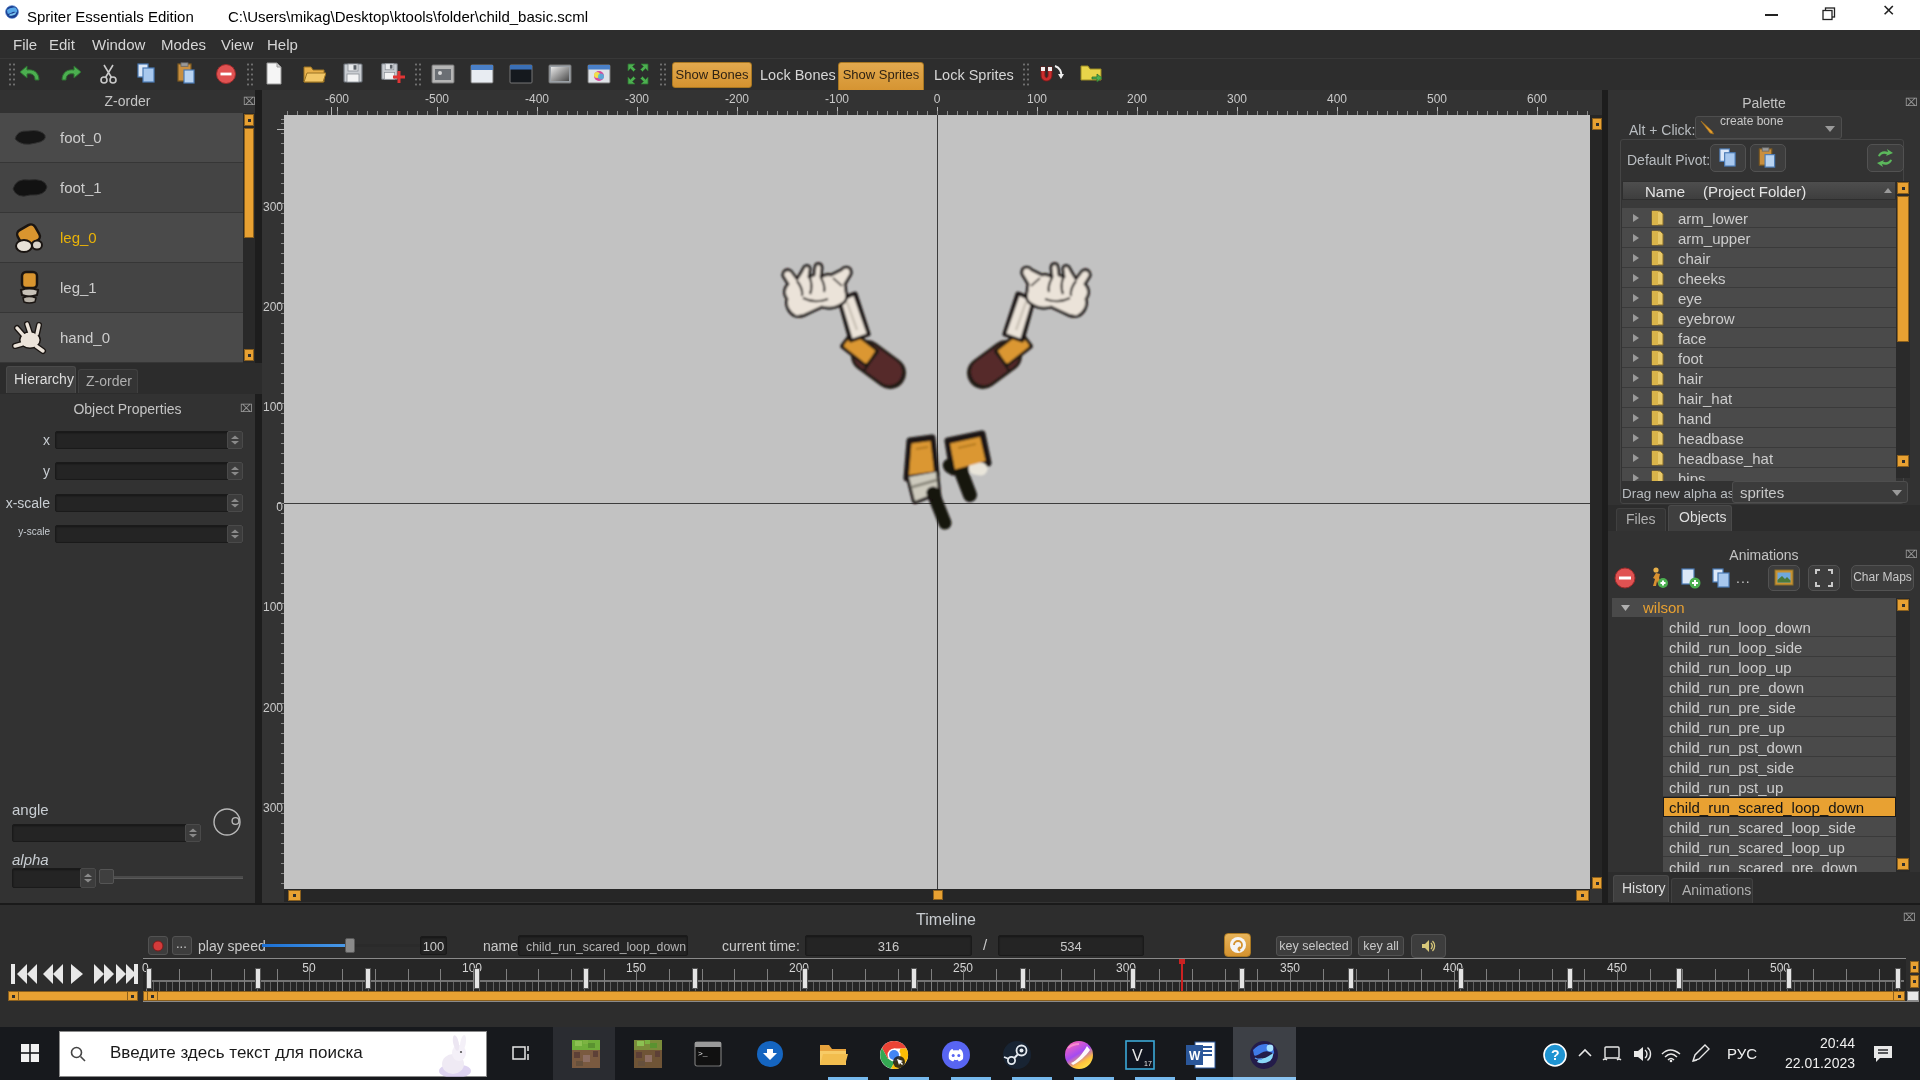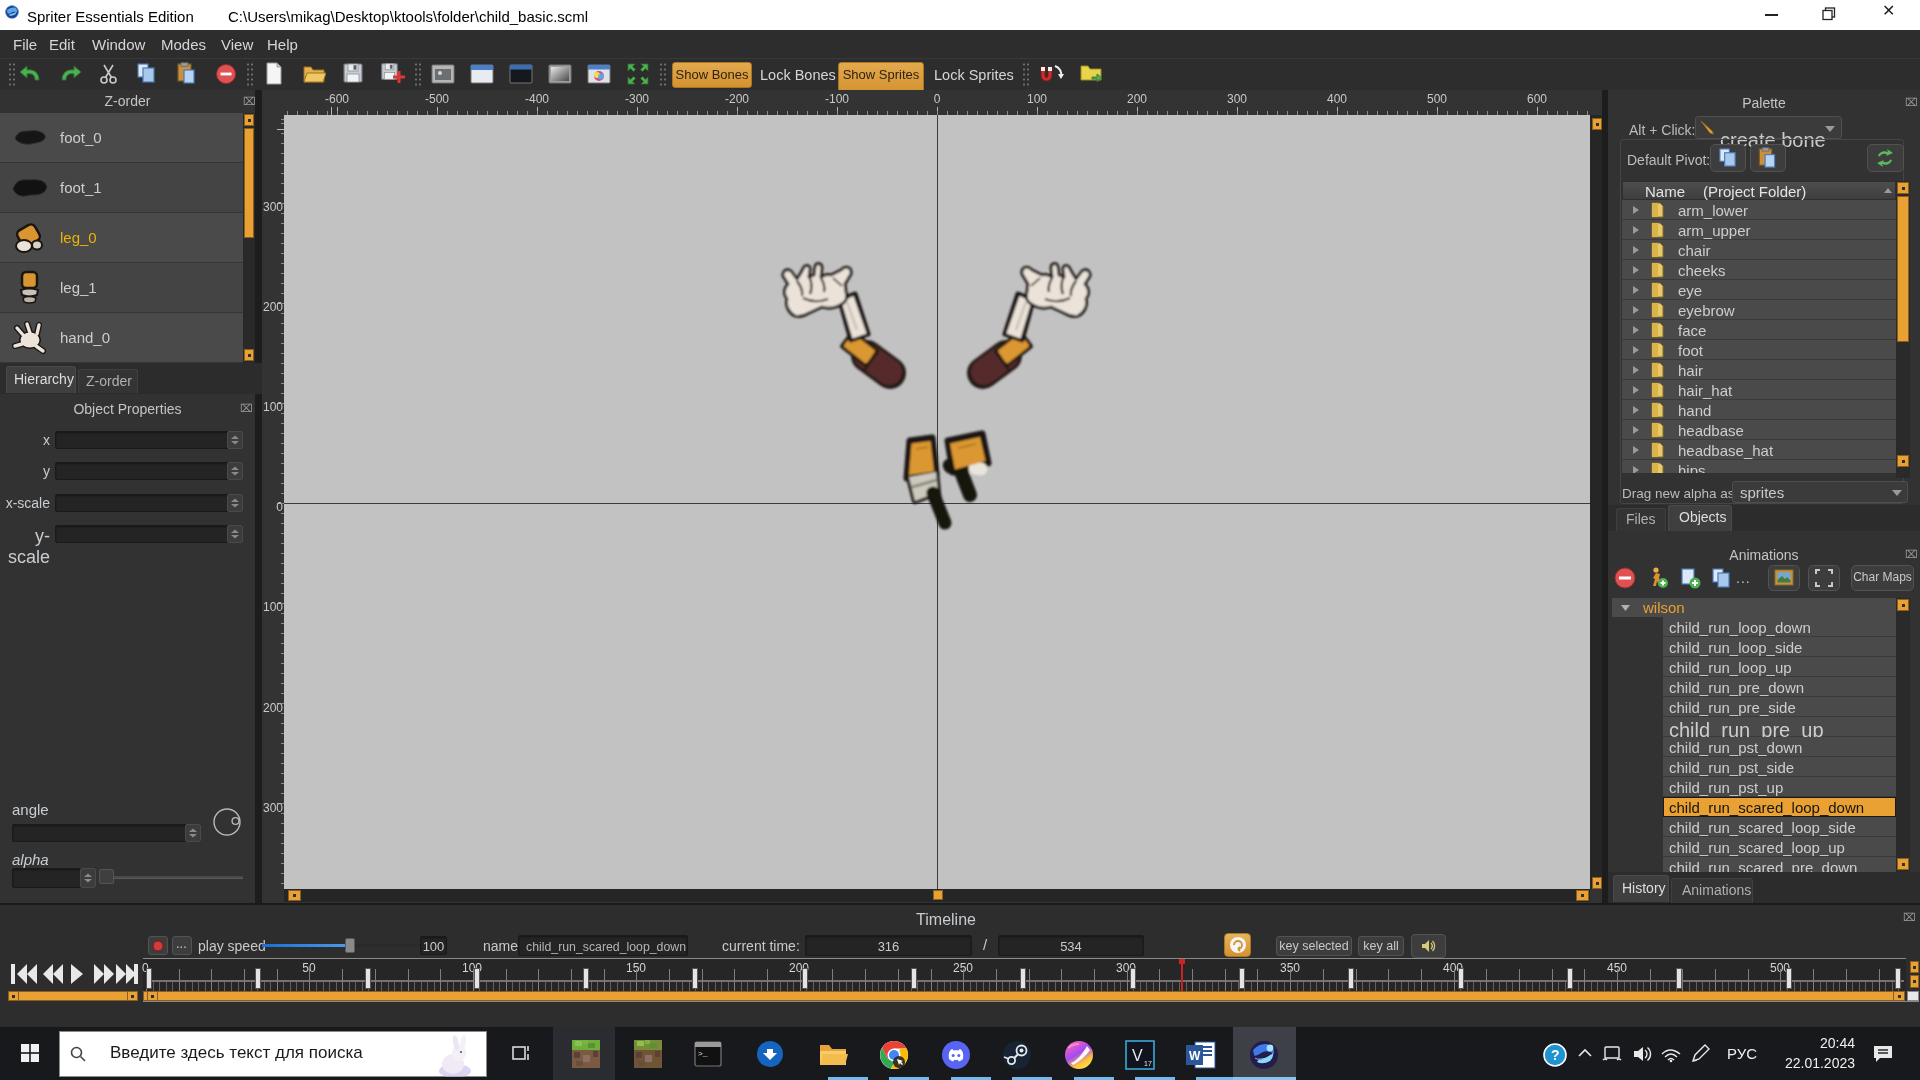--- a/index.html
+++ b/index.html
@@ -217,21 +217,21 @@
 <path d="M2 5 L6 1.5 L10 5 Z" fill="#8a8a8a"></path>
     <path d="M2 7 L6 10.5 L10 7 Z" fill="#8a8a8a"></path>
   </svg>
 <div style="position:absolute;left:2px;top:495px;width:48px;height:16px;text-align:right;font-size:14px;color:#c8cdd2;">x-scale</div>
 <div style="position:absolute;left:55px;top:494px;width:188px;height:18px;background:#242424;border:1px solid #1a1a1a;box-shadow:inset 0 1px 2px #161616;border-radius:2px;"></div>
 <div style="position:absolute;left:227px;top:494px;width:16px;height:18px;background:#3c3c3c;border:1px solid #4a4a4a;border-radius:2px;"></div>
 <svg style="position:absolute;left:229px;top:497px;width:12px;height:12px;" viewBox="0 0 12 12">
 <path d="M2 5 L6 1.5 L10 5 Z" fill="#8a8a8a"></path>
     <path d="M2 7 L6 10.5 L10 7 Z" fill="#8a8a8a"></path>
   </svg>
-<div style="position:absolute;left:2px;top:526px;width:48px;height:16px;text-align:right;font-size:18px;color:#c8cdd2;">y-scale</div>
+<div style="position:absolute;left:2px;top:526px;width:48px;height:16px;text-align:right;font-size:10px;color:#c8cdd2;">y-scale</div>
 <div style="position:absolute;left:55px;top:525px;width:188px;height:18px;background:#242424;border:1px solid #1a1a1a;box-shadow:inset 0 1px 2px #161616;border-radius:2px;"></div>
 <div style="position:absolute;left:227px;top:525px;width:16px;height:18px;background:#3c3c3c;border:1px solid #4a4a4a;border-radius:2px;"></div>
 <svg style="position:absolute;left:229px;top:528px;width:12px;height:12px;" viewBox="0 0 12 12">
 <path d="M2 5 L6 1.5 L10 5 Z" fill="#8a8a8a"></path>
     <path d="M2 7 L6 10.5 L10 7 Z" fill="#8a8a8a"></path>
   </svg>
 <div class="t" style="position:absolute;left:12px;top:801px;font-size:15px;color:#c8cdd2;">angle</div>
 <div style="position:absolute;left:12px;top:824px;width:189px;height:18px;background:#242424;border:1px solid #1a1a1a;box-shadow:inset 0 1px 2px #161616;border-radius:2px;"></div>
 <div style="position:absolute;left:185px;top:824px;width:16px;height:18px;background:#3c3c3c;border:1px solid #4a4a4a;border-radius:2px;"></div>
 <svg style="position:absolute;left:187px;top:827px;width:12px;height:12px;" viewBox="0 0 12 12">
@@ -361,21 +361,21 @@
 <div style="position:absolute;left:1581px;top:894px;width:3px;height:3px;background:#2e2e2e;"></div>
 <div style="position:absolute;left:1602px;top:90px;width:6px;height:813px;background:#1d1d1d;"></div>
 <div style="position:absolute;left:1608px;top:90px;width:312px;height:813px;background:#323232;"></div>
 <div style="position:absolute;left:1608px;top:95px;width:312px;height:18px;text-align:center;font-size:14px;color:#c4c4c4;">Palette</div>
 <div class="t" style="position:absolute;left:1905px;top:96px;font-size:11px;color:#9a9a9a;">⌧</div>
 <div class="t" style="position:absolute;left:1629px;top:122px;font-size:14px;color:#b9bdc1;">Alt + Click:</div>
 <div style="position:absolute;left:1695px;top:116px;width:147px;height:23px;background:#3b3b3b;border:1px solid #4e4e4e;border-radius:3px;"></div>
 <svg style="position:absolute;left:1699px;top:119px;width:18px;height:17px;" viewBox="0 0 18 17">
 <path d="M2 2 L13 12 L14.5 15 L11 14 Z" fill="#e8a132" stroke="#a06f1d" stroke-width="0.8"></path>
 </svg>
-<div class="t" style="position:absolute;left:1720px;top:129px;font-size:20px;color:#c9c9c9;">create bone</div>
+<div class="t" style="position:absolute;left:1720px;top:114px;font-size:12px;color:#c9c9c9;">create bone</div>
 <svg style="position:absolute;left:1823px;top:124px;width:14px;height:9px;" viewBox="0 0 14 9">
     <path d="M2 2 L7 8 L12 2 Z" fill="#9a9a9a"></path>
   </svg>
 <div style="position:absolute;left:1620px;top:139px;width:284px;height:365px;border:1px solid #454545;border-radius:3px;"></div>
 <div class="t" style="position:absolute;left:1627px;top:152px;font-size:14px;color:#b9bdc1;">Default Pivot:</div>
 <div style="position:absolute;left:1710px;top:144px;width:36px;height:28px;background:#3d3d3d;border:1px solid #525252;border-radius:5px;"></div>
 <svg style="position:absolute;left:1718px;top:147px;width:19px;height:21px;" viewBox="0 0 20 22">
 <rect x="2" y="2" width="10" height="13" fill="#dce8f8" stroke="#4a7ab5" stroke-width="1.2"></rect>
 <rect x="7" y="6" width="11" height="14" fill="#a8c8ee" stroke="#4a7ab5" stroke-width="1.2"></rect>
 </svg>
@@ -390,21 +390,21 @@
 <path d="M4 8 C5 4 10 2 14 4 L13 1 L19 5 L12 8 L13 6.5 C10 5 7 6 6 8.5 Z" fill="#5cb85c"></path>
 <path d="M18 12 C17 16 12 18 8 16 L9 19 L3 15 L10 12 L9 13.5 C12 15 15 14 16 11.5 Z" fill="#5cb85c"></path>
 </svg>
 <div style="position:absolute;left:1622px;top:181px;width:274px;height:19px;background:linear-gradient(#4e4e4e,#3e3e3e);border:1px solid #2e2e2e;"></div>
 <div class="t" style="position:absolute;left:1645px;top:183px;font-size:15px;color:#e4e4e4;">Name</div>
 <div class="t" style="position:absolute;left:1703px;top:183px;font-size:15px;color:#e4e4e4;">(Project Folder)</div>
 <svg style="position:absolute;left:1883px;top:187px;width:10px;height:7px;" viewBox="0 0 10 7">
     <path d="M1 6 L5 1 L9 6 Z" fill="#9a9a9a"></path>
   </svg>
 <div style="position:absolute;left:1622px;top:200px;width:274px;height:273px;background:#3a3a3a;overflow:hidden;"></div>
-<div style="position:absolute;left:1622px;top:200px;width:274px;height:273px;overflow:hidden;">
+<div style="position:absolute;left:1622px;top:208px;width:274px;height:273px;overflow:hidden;">
     <div style="position:absolute;left:0;top:0px;width:274px;height:20px;background:#4a4a4a;border-bottom:1px solid #3a3a3a;"></div>
     <svg style="position:absolute;left:10px;top:5px;width:8px;height:10px;" viewBox="0 0 8 10">
       <path d="M1 1 L7 5 L1 9 Z" fill="#9a9a9a"></path>
     </svg>
     <svg style="position:absolute;left:28px;top:2px;width:15px;height:16px;" viewBox="0 0 15 16">
 <path d="M2 1 L10 1 L13 4 L13 15 L2 15 Z" fill="#e8c96a" stroke="#8a6f2a" stroke-width="1"></path>
 <path d="M2 1 L8 1 L8 15 L2 15 Z" fill="#d9b44a"></path>
     </svg>
     <div class="t" style="position:absolute;left:56px;top:2px;font-size:15px;color:#cdcdcd;">arm_lower</div>
     <div style="position:absolute;left:0;top:20px;width:274px;height:20px;background:#4a4a4a;border-bottom:1px solid #3a3a3a;"></div>
@@ -591,21 +591,21 @@
     <div class="t" style="position:absolute;left:6px;top:2px;font-size:15px;color:#cdcdcd;">child_run_loop_down</div>
     <div style="position:absolute;left:0;top:20px;width:233px;height:20px;background:#4a4a4a;border-bottom:1px solid #3a3a3a;"></div>
     <div class="t" style="position:absolute;left:6px;top:22px;font-size:15px;color:#cdcdcd;">child_run_loop_side</div>
     <div style="position:absolute;left:0;top:40px;width:233px;height:20px;background:#4a4a4a;border-bottom:1px solid #3a3a3a;"></div>
     <div class="t" style="position:absolute;left:6px;top:42px;font-size:15px;color:#cdcdcd;">child_run_loop_up</div>
     <div style="position:absolute;left:0;top:60px;width:233px;height:20px;background:#4a4a4a;border-bottom:1px solid #3a3a3a;"></div>
     <div class="t" style="position:absolute;left:6px;top:62px;font-size:15px;color:#cdcdcd;">child_run_pre_down</div>
     <div style="position:absolute;left:0;top:80px;width:233px;height:20px;background:#4a4a4a;border-bottom:1px solid #3a3a3a;"></div>
     <div class="t" style="position:absolute;left:6px;top:82px;font-size:15px;color:#cdcdcd;">child_run_pre_side</div>
     <div style="position:absolute;left:0;top:100px;width:233px;height:20px;background:#4a4a4a;border-bottom:1px solid #3a3a3a;"></div>
-    <div class="t" style="position:absolute;left:6px;top:102px;font-size:20px;color:#cdcdcd;">child_run_pre_up</div>
+    <div class="t" style="position:absolute;left:6px;top:102px;font-size:15px;color:#cdcdcd;">child_run_pre_up</div>
     <div style="position:absolute;left:0;top:120px;width:233px;height:20px;background:#4a4a4a;border-bottom:1px solid #3a3a3a;"></div>
     <div class="t" style="position:absolute;left:6px;top:122px;font-size:15px;color:#cdcdcd;">child_run_pst_down</div>
     <div style="position:absolute;left:0;top:140px;width:233px;height:20px;background:#4a4a4a;border-bottom:1px solid #3a3a3a;"></div>
     <div class="t" style="position:absolute;left:6px;top:142px;font-size:15px;color:#cdcdcd;">child_run_pst_side</div>
     <div style="position:absolute;left:0;top:160px;width:233px;height:20px;background:#4a4a4a;border-bottom:1px solid #3a3a3a;"></div>
     <div class="t" style="position:absolute;left:6px;top:162px;font-size:15px;color:#cdcdcd;">child_run_pst_up</div>
     <div style="position:absolute;left:0;top:180px;width:233px;height:20px;background:#e8a132;border:1px solid #1a1a1a;"></div>
     <div class="t" style="position:absolute;left:6px;top:182px;font-size:15px;color:#141414;">child_run_scared_loop_down</div>
     <div style="position:absolute;left:0;top:200px;width:233px;height:20px;background:#4a4a4a;border-bottom:1px solid #3a3a3a;"></div>
     <div class="t" style="position:absolute;left:6px;top:202px;font-size:15px;color:#cdcdcd;">child_run_scared_loop_side</div>

